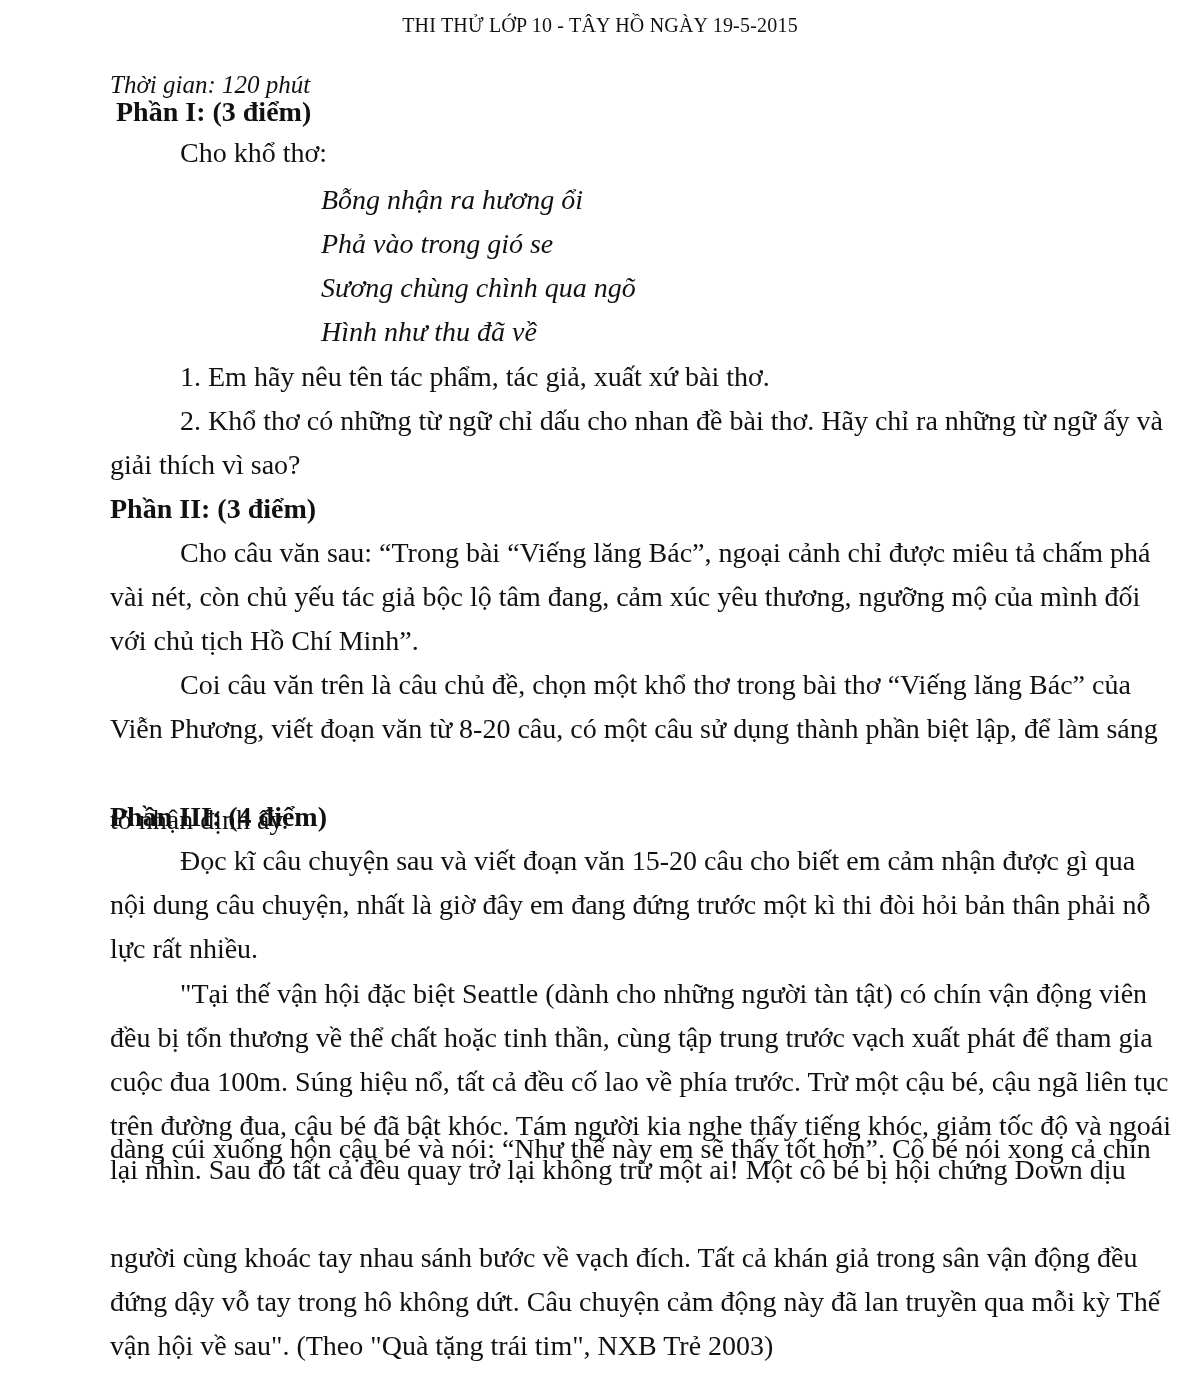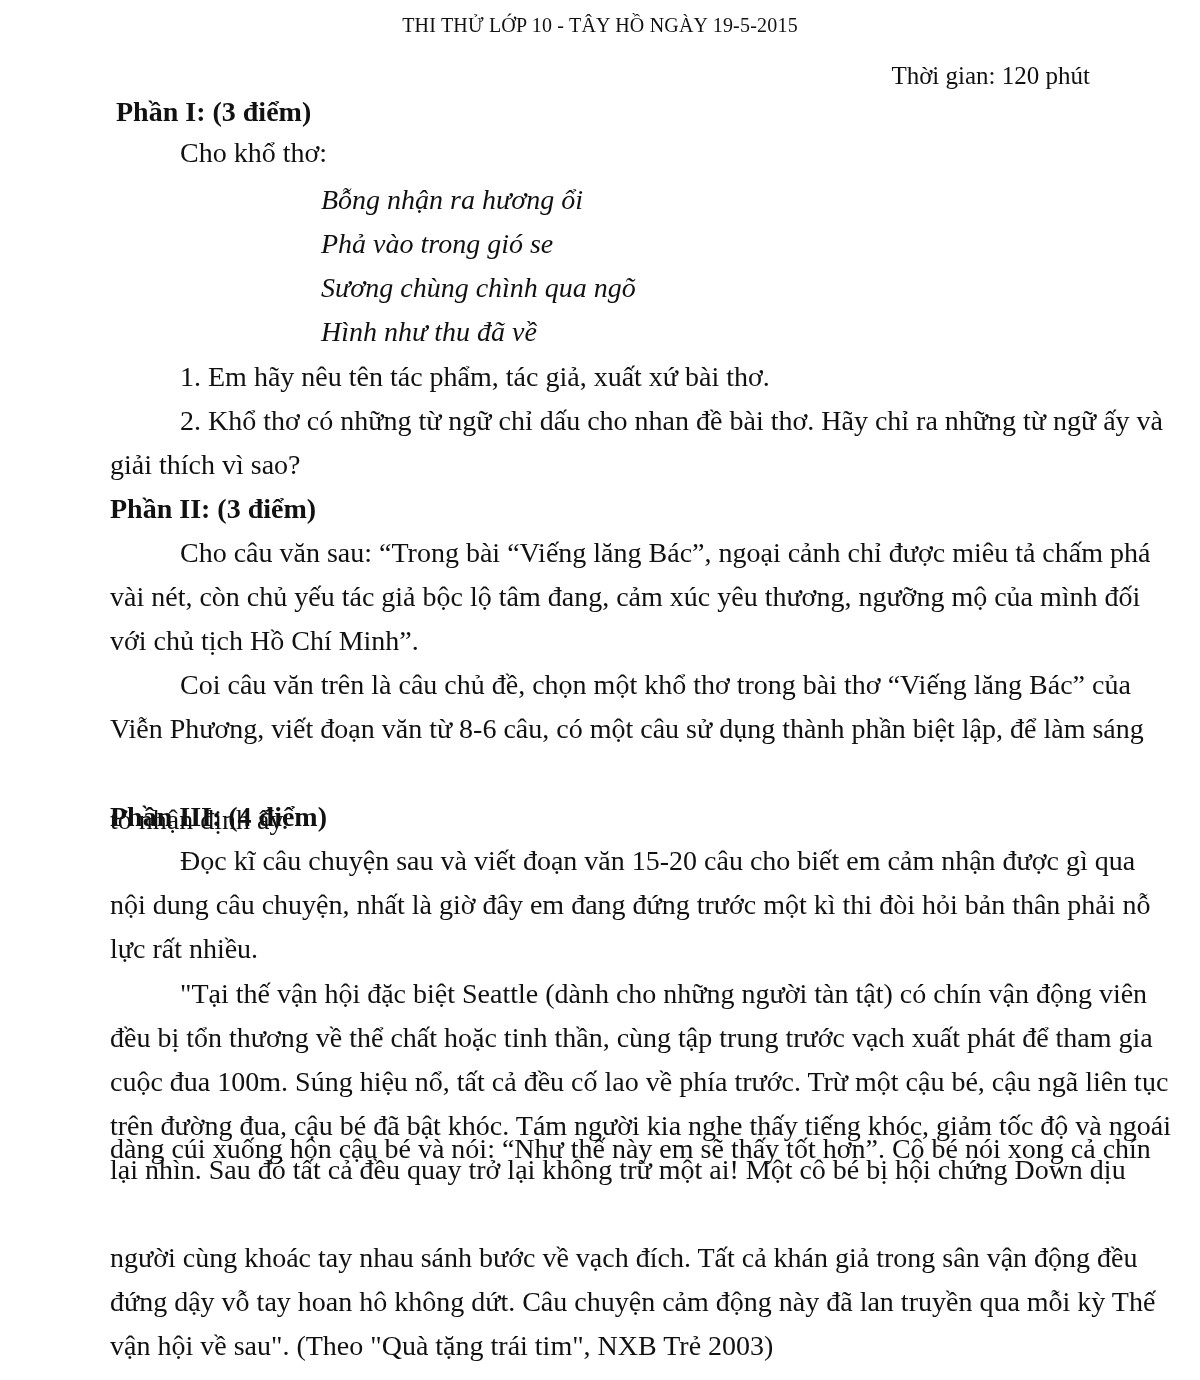--- a/index.html
+++ b/index.html
@@ -28,24 +28,25 @@
       top: 8px;
       text-align: center;
       font-size: 20px;
       line-height: 34px;
       letter-spacing: 0.2px;
     }
     .subtitle {
       position: absolute;
       left: 0;
       width: 980px;
-      top: 59px;
-      text-align: right;
+      top: 68px;
+      text-align: left;
       font-size: 25px;
       line-height: 34px;
+      font-style: italic;
     }
     .line {
       position: absolute;
       left: 0;
       width: 980px;
       font-size: 28px;
       line-height: 34px;
       white-space: nowrap;
     }
     .justify {
@@ -75,31 +76,31 @@
   <div class="line italic" style="top:315px; left:211px;">Hình như thu đã về</div>
   <div class="line" style="top:360px; left:70px;">1. Em hãy nêu tên tác phẩm, tác giả, xuất xứ bài thơ.</div>
   <div class="line justify" style="top:404px; left:70px; width:910px;">2. Khổ thơ có những từ ngữ chỉ dấu cho nhan đề bài thơ. Hãy chỉ ra những từ ngữ ấy và</div>
   <div class="line" style="top:448px;">giải thích vì sao?</div>
 
   <div class="line heading" style="top:492px;">Phần II: (3 điểm)</div>
   <div class="line justify" style="top:536px; left:70px; width:910px;">Cho câu văn sau: “Trong bài “Viếng lăng Bác”, ngoại cảnh chỉ được miêu tả chấm phá</div>
   <div class="line justify" style="top:580px;">vài nét, còn chủ yếu tác giả bộc lộ tâm đang, cảm xúc yêu thương, ngưỡng mộ của mình đối</div>
   <div class="line" style="top:624px;">với chủ tịch Hồ Chí Minh”.</div>
   <div class="line justify" style="top:668px; left:70px; width:910px;">Coi câu văn trên là câu chủ đề, chọn một khổ thơ trong bài thơ “Viếng lăng Bác” của</div>
-  <div class="line justify" style="top:712px;">Viễn Phương, viết đoạn văn từ 8-6 câu, có một câu sử dụng thành phần biệt lập, để làm sáng</div>
+  <div class="line justify" style="top:712px;">Viễn Phương, viết đoạn văn từ 8-20 câu, có một câu sử dụng thành phần biệt lập, để làm sáng</div>
   <div class="line" style="top:756px;margin-top:47px;">tỏ nhận định ấy.</div>
 
   <div class="line heading" style="top:800px;">Phần III: (4 điểm)</div>
   <div class="line justify" style="top:844px; left:70px; width:910px;">Đọc kĩ câu chuyện sau và viết đoạn văn 15-20 câu cho biết em cảm nhận được gì qua</div>
   <div class="line justify" style="top:888px;">nội dung câu chuyện, nhất là giờ đây em đang đứng trước một kì thi đòi hỏi bản thân phải nỗ</div>
   <div class="line" style="top:932px;">lực rất nhiều.</div>
 
   <div class="line justify" style="top:977px; left:70px; width:910px;">"Tại thế vận hội đặc biệt Seattle (dành cho những người tàn tật) có chín vận động viên</div>
   <div class="line justify" style="top:1021px;">đều bị tổn thương về thể chất hoặc tinh thần, cùng tập trung trước vạch xuất phát để tham gia</div>
   <div class="line justify" style="top:1065px;">cuộc đua 100m. Súng hiệu nổ, tất cả đều cố lao về phía trước. Trừ một cậu bé, cậu ngã liên tục</div>
   <div class="line justify" style="top:1109px;">trên đường đua, cậu bé đã bật khóc. Tám người kia nghe thấy tiếng khóc, giảm tốc độ và ngoái</div>
   <div class="line justify" style="top:1153px;">lại nhìn. Sau đó tất cả đều quay trở lại không trừ một ai! Một cô bé bị hội chứng Down dịu</div>
   <div class="line justify" style="top:1132px;">dàng cúi xuống hôn cậu bé và nói: “Như thế này em sẽ thấy tốt hơn”. Cô bé nói xong cả chín</div>
   <div class="line justify" style="top:1241px;">người cùng khoác tay nhau sánh bước về vạch đích. Tất cả khán giả trong sân vận động đều</div>
-  <div class="line justify" style="top:1285px;">đứng dậy vỗ tay hoan hô không dứt. Câu chuyện cảm động này đã lan truyền qua mỗi kỳ Thế</div>
+  <div class="line justify" style="top:1285px;">đứng dậy vỗ tay trong hô không dứt. Câu chuyện cảm động này đã lan truyền qua mỗi kỳ Thế</div>
   <div class="line" style="top:1329px;">vận hội về sau". (Theo "Quà tặng trái tim", NXB Trẻ 2003)</div>
 
 </div>
 
 </body></html>

